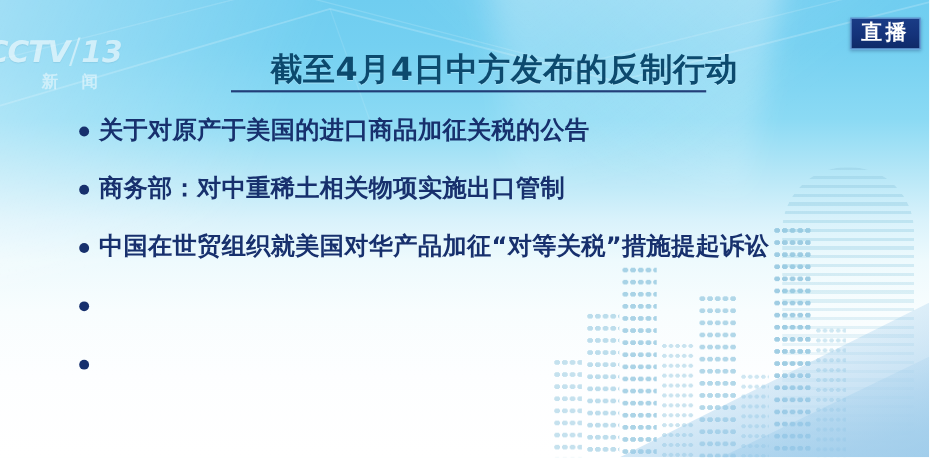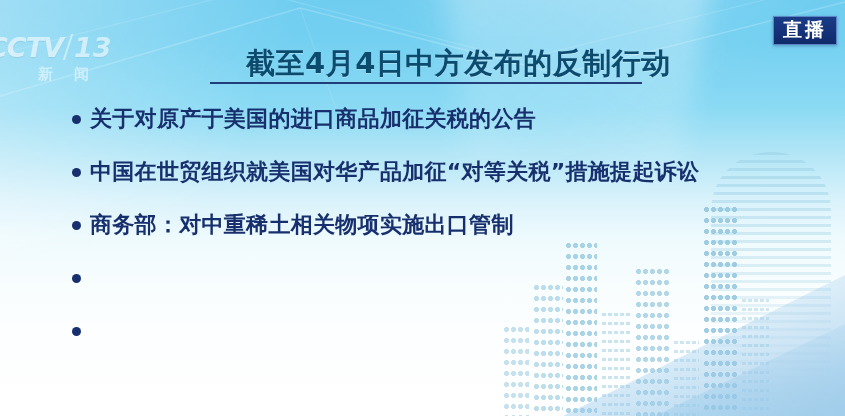--- a/index.html
+++ b/index.html
@@ -247,27 +247,27 @@
   <div class="headline">截至4月4日中方发布的反制行动</div>
   <div class="headline-rule"></div>
 
   <div class="bullets">
     <div class="bullet-row">
       <span class="bullet-dot"></span>
       <span class="bullet-text">关于对原产于美国的进口商品加征关税的公告</span>
     </div>
     <div class="bullet-row">
       <span class="bullet-dot"></span>
+      <span class="bullet-text">商务部：对中重稀土相关物项实施出口管制</span>
+    </div>
+    <div class="bullet-row">
+      <span class="bullet-dot"></span>
       <span class="bullet-text">中国在世贸组织就美国对华产品加征“对等关税”措施提起诉讼</span>
     </div>
     <div class="bullet-row">
       <span class="bullet-dot"></span>
-      <span class="bullet-text">商务部：对中重稀土相关物项实施出口管制</span>
-    </div>
-    <div class="bullet-row">
-      <span class="bullet-dot"></span>
     </div>
     <div class="bullet-row">
       <span class="bullet-dot"></span>
     </div>
   </div>
 
 </div>
 
 </body></html>

